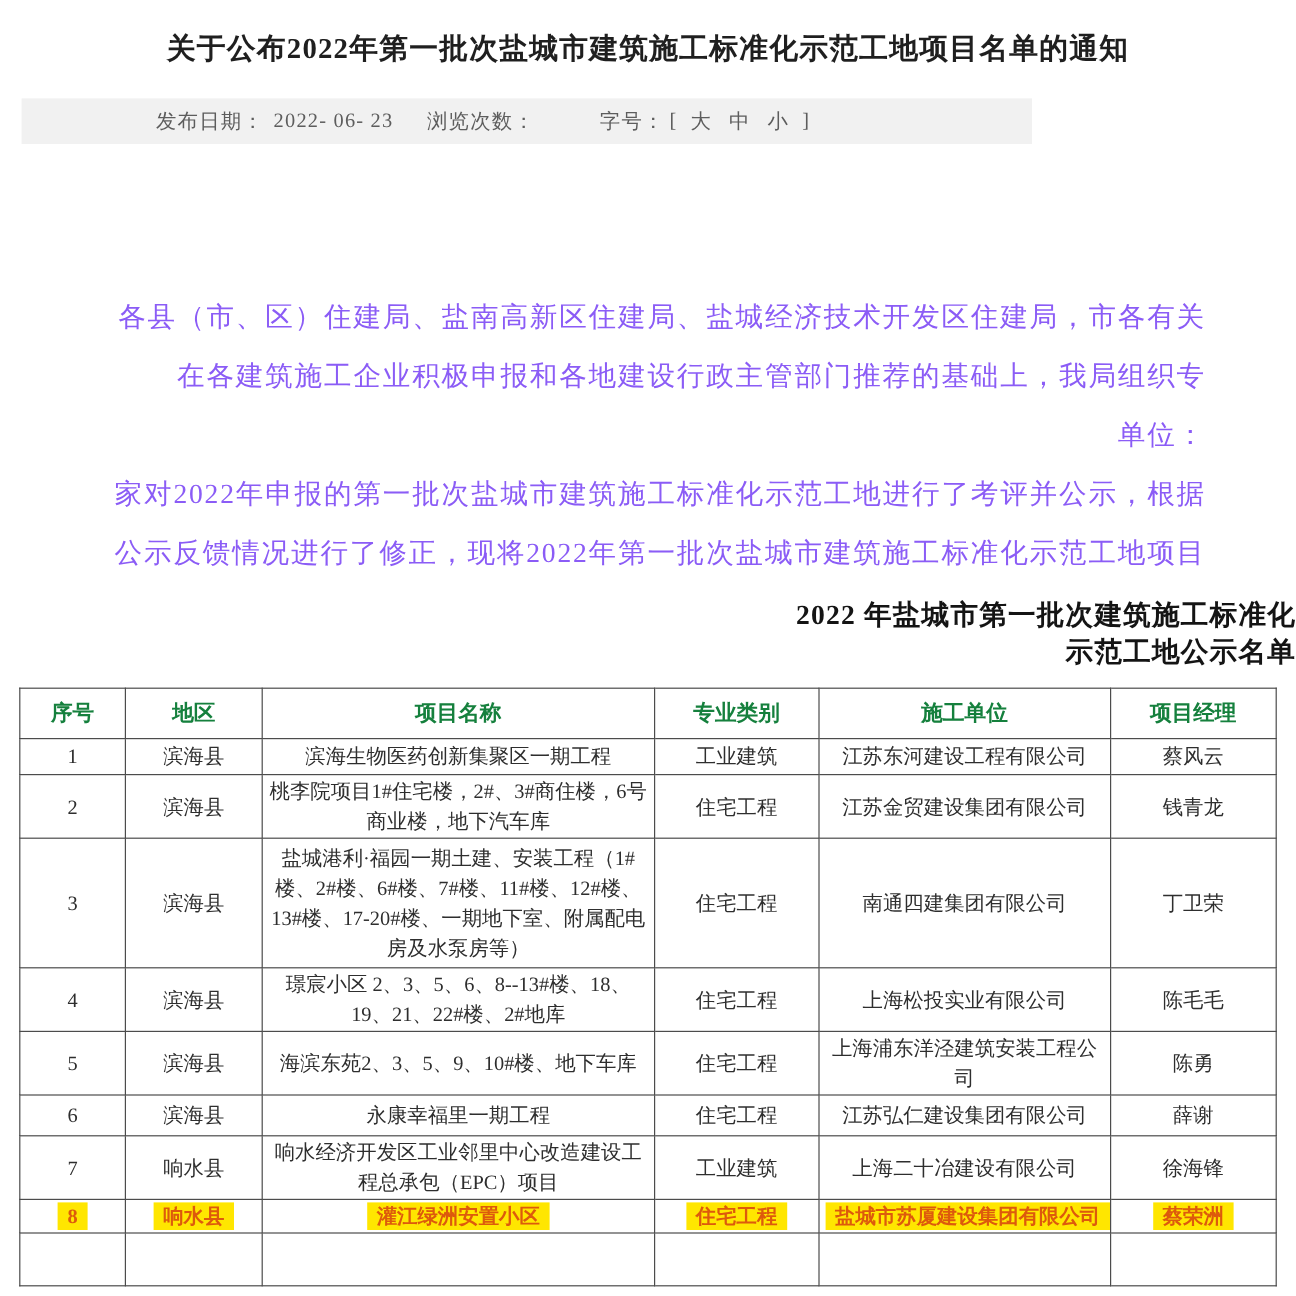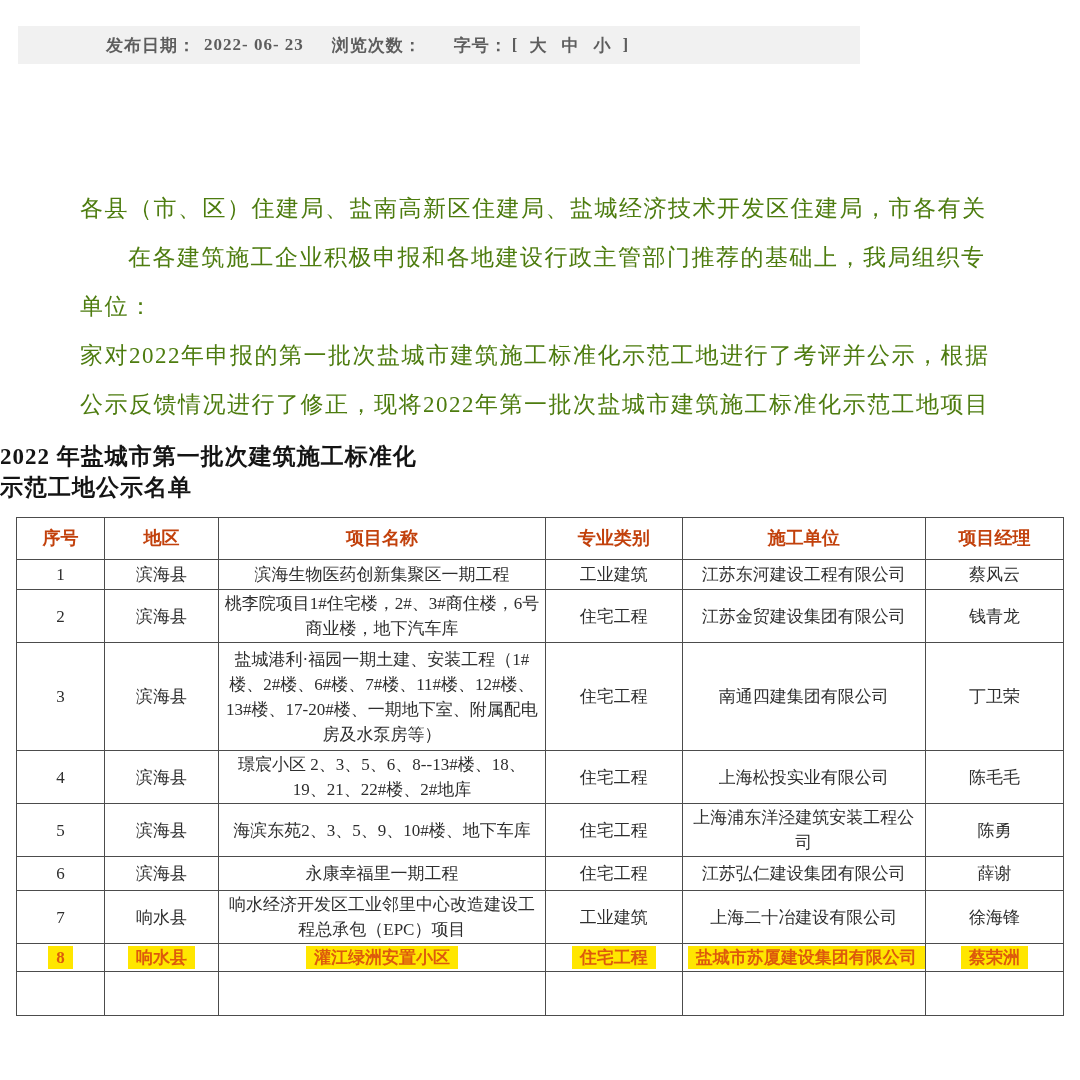--- a/index.html
+++ b/index.html
@@ -28,46 +28,46 @@
   }
 
   .meta-bar{
     margin-top:26px;
     margin-left:18px;
     width:842px;
     height:38px;
     background:var(--meta-bg);
     display:flex;
     align-items:center;
-    padding-left:88px;
+    padding-left:112px;
     font-size:17px;
     color:#5d5d5d;
     letter-spacing:1px;
-    font-weight:bold;
   }
   .meta-bar .val{margin-left:8px;text-align:center;}
   .meta-bar .views{margin-left:28px;}
-  .meta-bar .fontsize{margin-left:32px;text-align:right;}
+  .meta-bar .fontsize{margin-left:54px;text-align:right;}
   .meta-bar .bracket{margin:0 4px;}
   .meta-bar a.size-opt{
     color:#5d5d5d;text-decoration:none;margin:0 7px;cursor:pointer;
   }
 
   .body-text{
     margin:120px 75px 0 80px;
     font-size:23px;
-    color:#4d7c0f;
+    color:#8b5cf6;
     letter-spacing:1.5px;
+    text-align:right;
   }
   .body-line{line-height:49px;white-space:nowrap;}
   .body-line.indent{padding-left:48px;}
 
   .table-title{
     margin-top:12px;
-    text-align:left;
+    text-align:right;
     font-size:23px;
     font-weight:bold;
     color:#141414;
     line-height:31px;
     letter-spacing:1px;
   }
 
   table.project-table{
     margin:14px auto 0 auto;
     width:1048px;
@@ -80,21 +80,21 @@
   .project-table th,.project-table td{
     border:1px solid var(--border);
     padding:1px 5px;
     line-height:25px;
     vertical-align:middle;
   }
   .project-table thead th{
     font-size:18px;
     font-weight:bold;
     height:42px;
-    color:#c2410c;
+    color:#15803d;
   }
   .project-table tbody tr:nth-child(1){height:30px;}
   .project-table tbody tr:nth-child(2){height:50px;}
   .project-table tbody tr:nth-child(3){height:108px;}
   .project-table tbody tr:nth-child(4){height:52px;}
   .project-table tbody tr:nth-child(5){height:45px;}
   .project-table tbody tr:nth-child(6){height:34px;}
   .project-table tbody tr:nth-child(7){height:45px;}
   .project-table tbody tr:nth-child(8){height:28px;}
   .project-table tbody tr:nth-child(9){height:44px;}
@@ -105,20 +105,21 @@
     font-weight:bold;
     padding:2px 8px;
     white-space:nowrap;
   }
 </style>
 </head>
 <body>
 
 <div class="page">
 
+  <h1 class="doc-title">关于公布2022年第一批次盐城市建筑施工标准化示范工地项目名单的通知</h1>
 
   <div class="meta-bar">
     <span>发布日期：</span>
     <span class="val">2022- 06- 23</span>
     <span class="views">浏览次数：</span>
     <span class="fontsize">字号：</span>
     <span class="bracket">[</span>
     <a class="size-opt">大</a>
     <a class="size-opt">中</a>
     <a class="size-opt">小</a>

